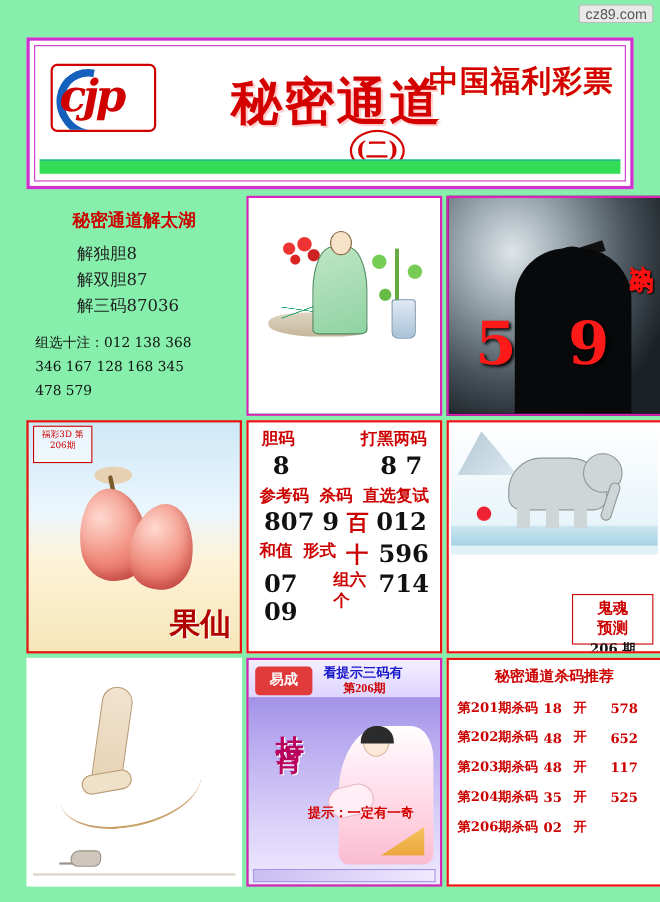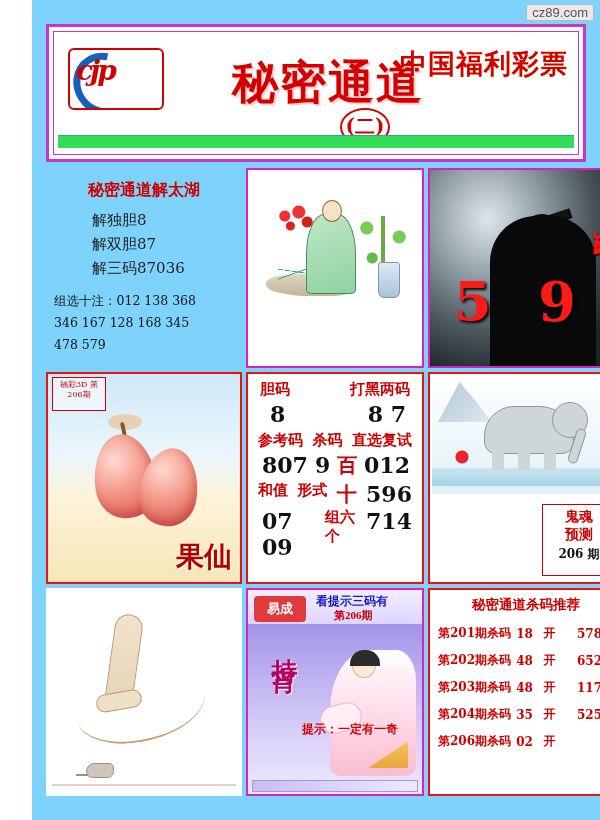--- a/index.html
+++ b/index.html
@@ -5,24 +5,23 @@
   html,body{margin:0;padding:0;}
   body{
     width:600px;height:820px;
     background:#ffffff;
     font-family:"DejaVu Sans","Liberation Sans",sans-serif;
     position:relative;
     overflow:hidden;
   }
   .page{
     position:absolute;inset:0;
-    background:#7dd3fc;
-    padding:6px;
+    background:#86efac;
+    padding:16px;
     box-sizing:border-box;
-    margin-left:32px;
   }
   .watermark{
     position:absolute;top:4px;right:6px;
     font-size:13px;color:#555;
     background:#e9e9e9;
     border:1px solid #bbb;
     border-radius:3px;
     padding:0px 5px;
     font-family:"Liberation Sans",sans-serif;
     z-index:50;
@@ -48,21 +47,21 @@
   }
   .logo{
     position:absolute;left:14px;top:16px;width:92px;height:58px;
     border:2px solid #d00000;
     border-radius:6px;
     background:#fff;
     overflow:hidden;
   }
   .logo .cjp{
     position:absolute;left:6px;top:4px;
-    font-size:28px;color:#d00000;
+    font-size:40px;color:#d00000;
     font-family:"DejaVu Serif","Liberation Serif",serif;
     font-style:italic;font-weight:bold;
     letter-spacing:-3px;
   }
   .logo .arc{
     position:absolute;left:4px;top:2px;width:46px;height:50px;
     border:7px solid #1560bd;
     border-right-color:transparent;
     border-bottom-color:transparent;
     border-radius:50%;
@@ -314,21 +313,21 @@
     background:radial-gradient(circle at 50% 50%,#e23 0 6px,transparent 7px);
   }
   .c6 .notebox{
     position:absolute;left:4px;bottom:4px;width:100px;height:62px;
     border:1px solid #cc0000;background:#fff;
     font-size:7px;color:#b00;line-height:1.45;padding:3px 2px;
     font-family:"DejaVu Serif","Liberation Serif",serif;
     box-sizing:border-box;
   }
   .c6 .ghost{
-    position:absolute;right:6px;bottom:6px;width:74px;height:72px;
+    position:absolute;right:6px;bottom:6px;width:74px;height:46px;
     border:1px solid #cc0000;background:#fff;
     box-sizing:border-box;text-align:center;
     font-family:"DejaVu Serif","Liberation Serif",serif;
   }
   .c6 .ghost .g1{font-size:14px;color:#cc0000;font-weight:bold;margin-top:3px;}
   .c6 .ghost .g2{font-size:14px;color:#cc0000;font-weight:bold;}
   .c6 .ghost .g3{font-size:12px;color:#111;font-weight:bold;margin-top:2px;}
 
   
   .c7{background:#fff;}

